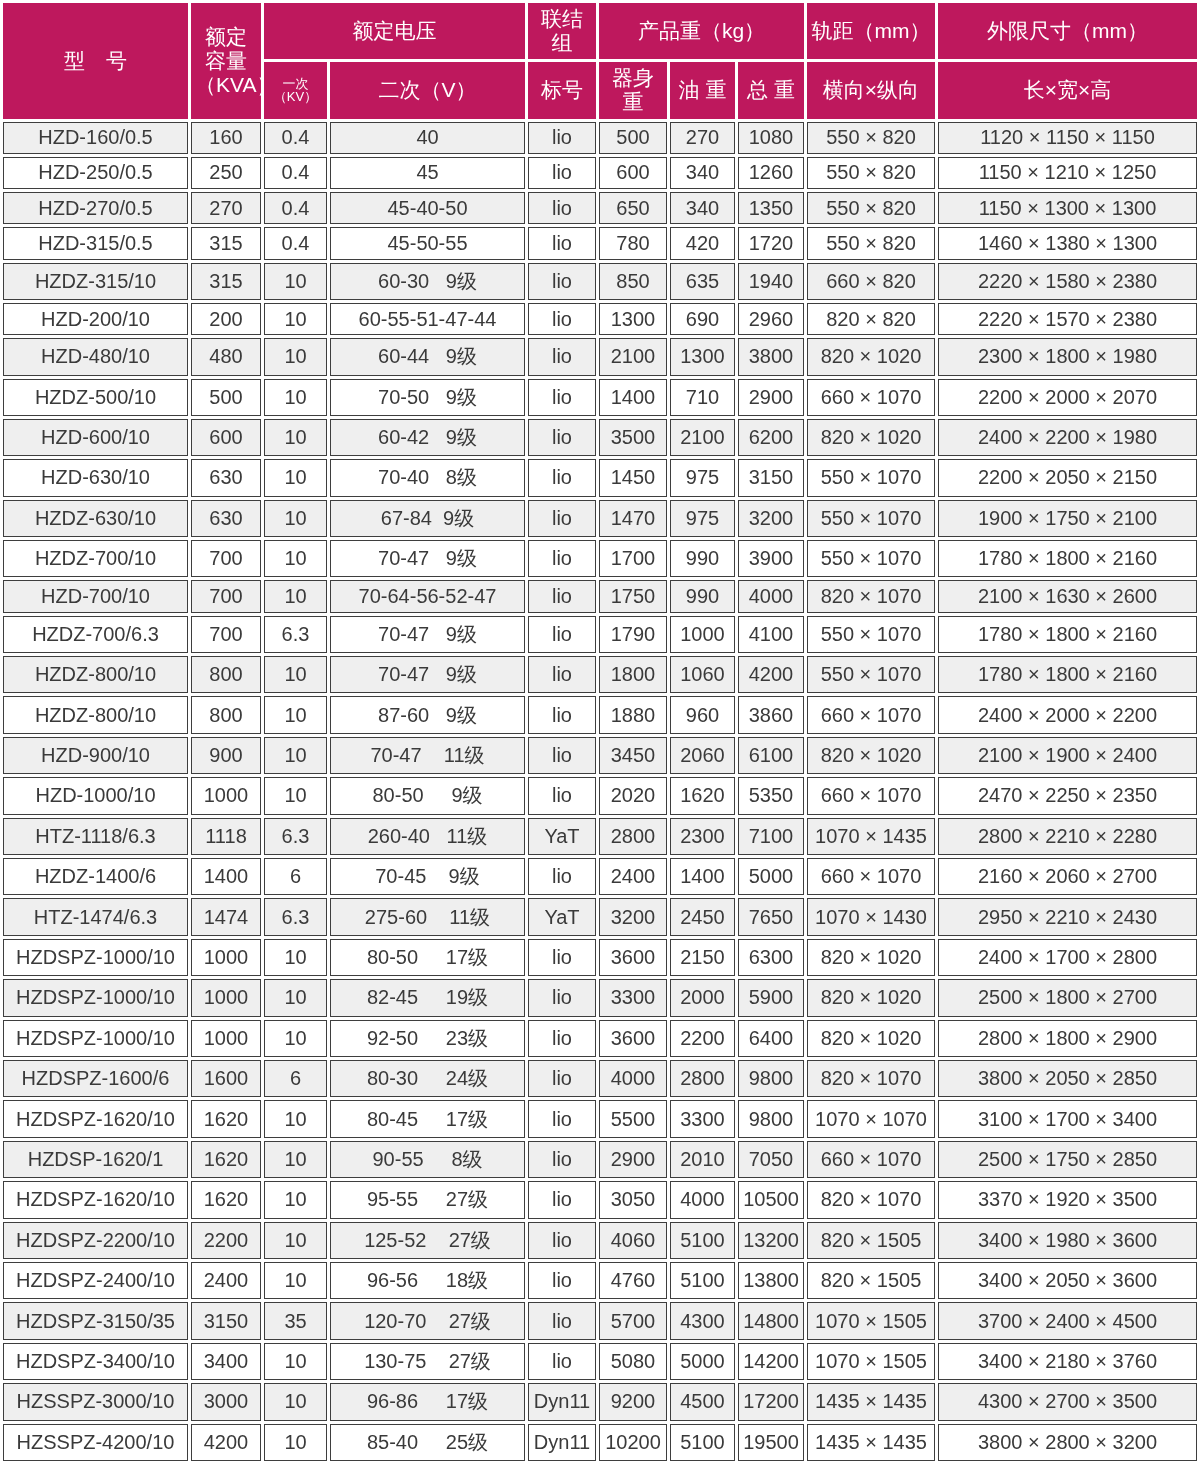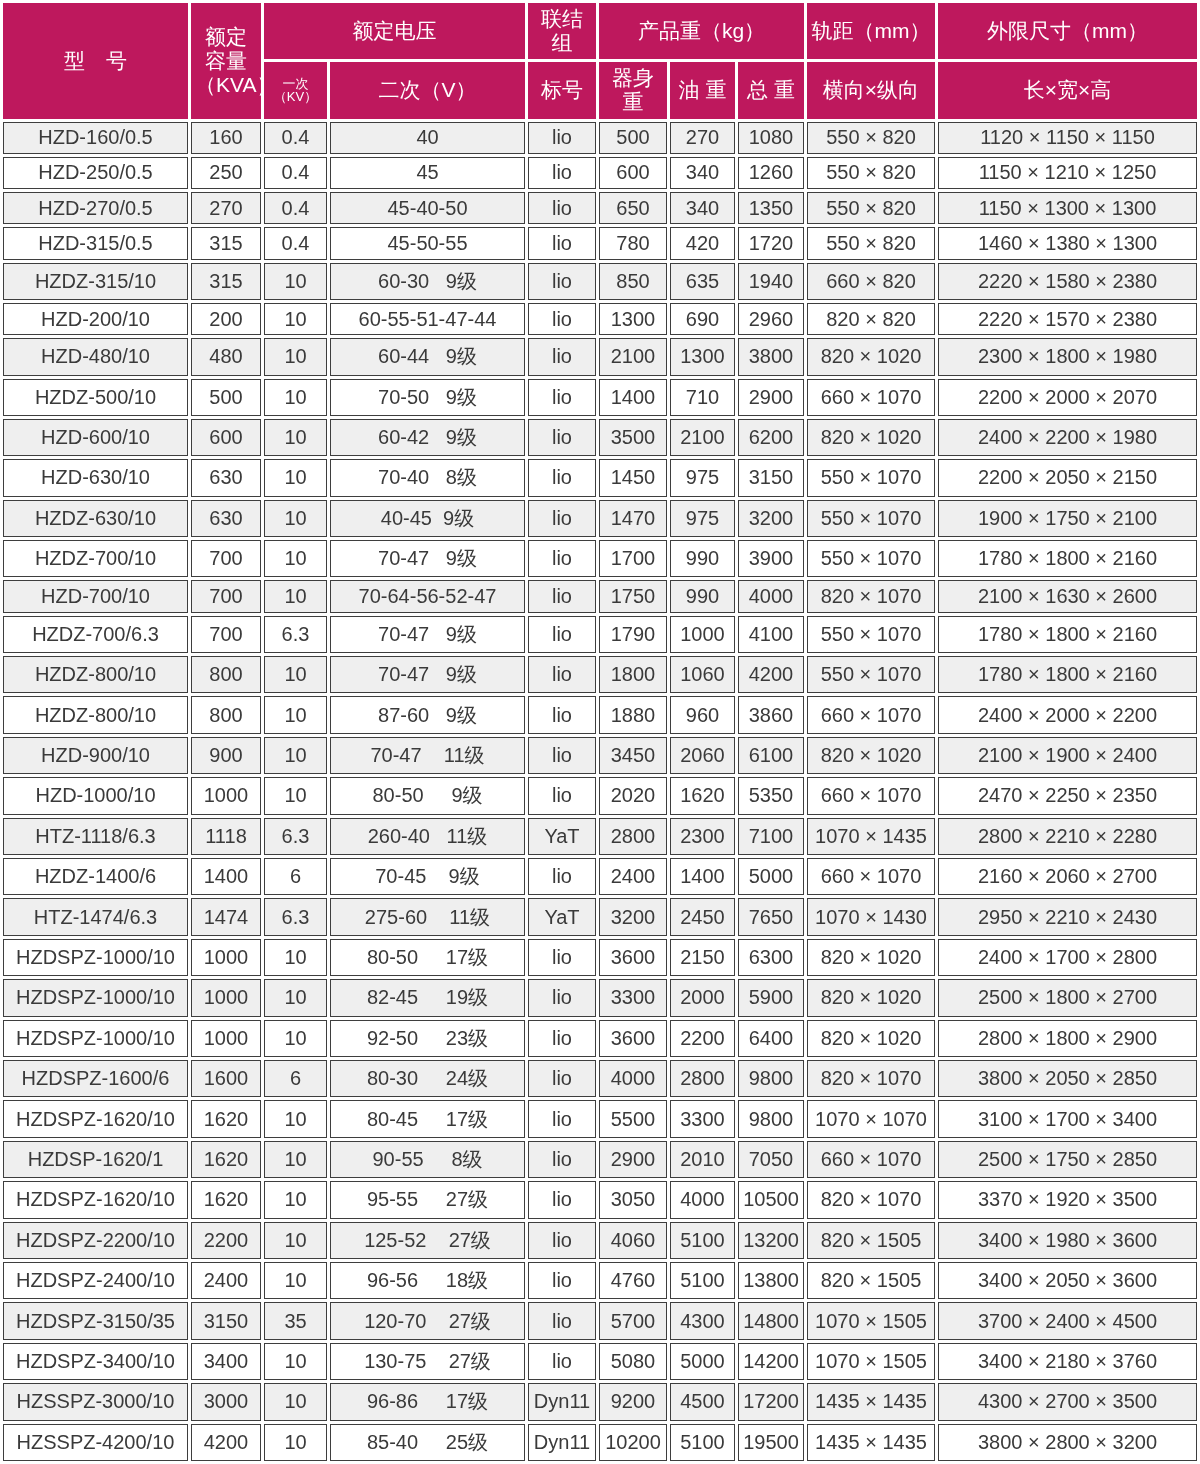--- a/index.html
+++ b/index.html
@@ -189,21 +189,21 @@
           <td>1450</td>
           <td>975</td>
           <td>3150</td>
           <td>550 × 1070</td>
           <td>2200 × 2050 × 2150</td>
         </tr>
         <tr>
           <td>HZDZ-630/10</td>
           <td>630</td>
           <td>10</td>
-          <td>40-45  9级</td>
+          <td>67-84  9级</td>
           <td>lio</td>
           <td>1470</td>
           <td>975</td>
           <td>3200</td>
           <td>550 × 1070</td>
           <td>1900 × 1750 × 2100</td>
         </tr>
         <tr>
           <td>HZDZ-700/10</td>
           <td>700</td>

